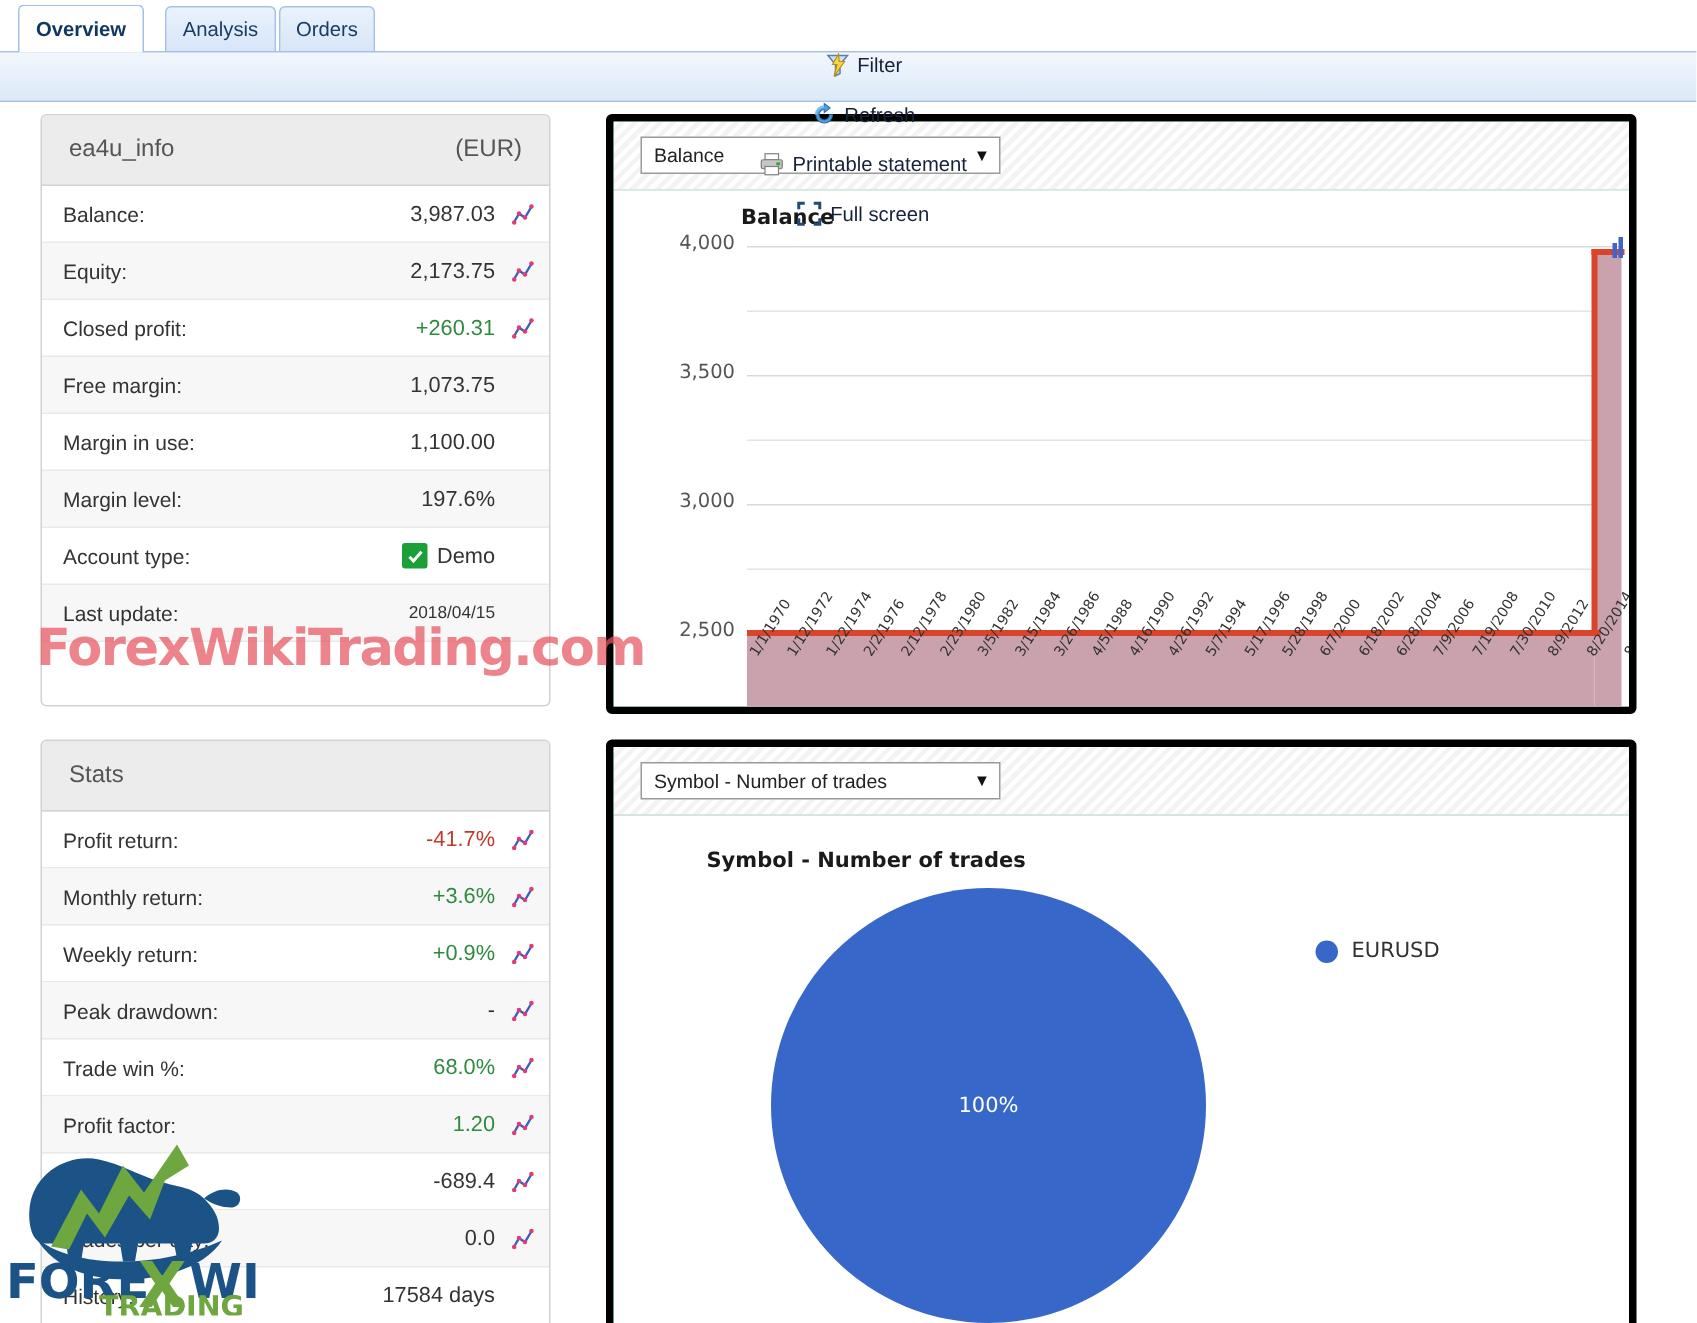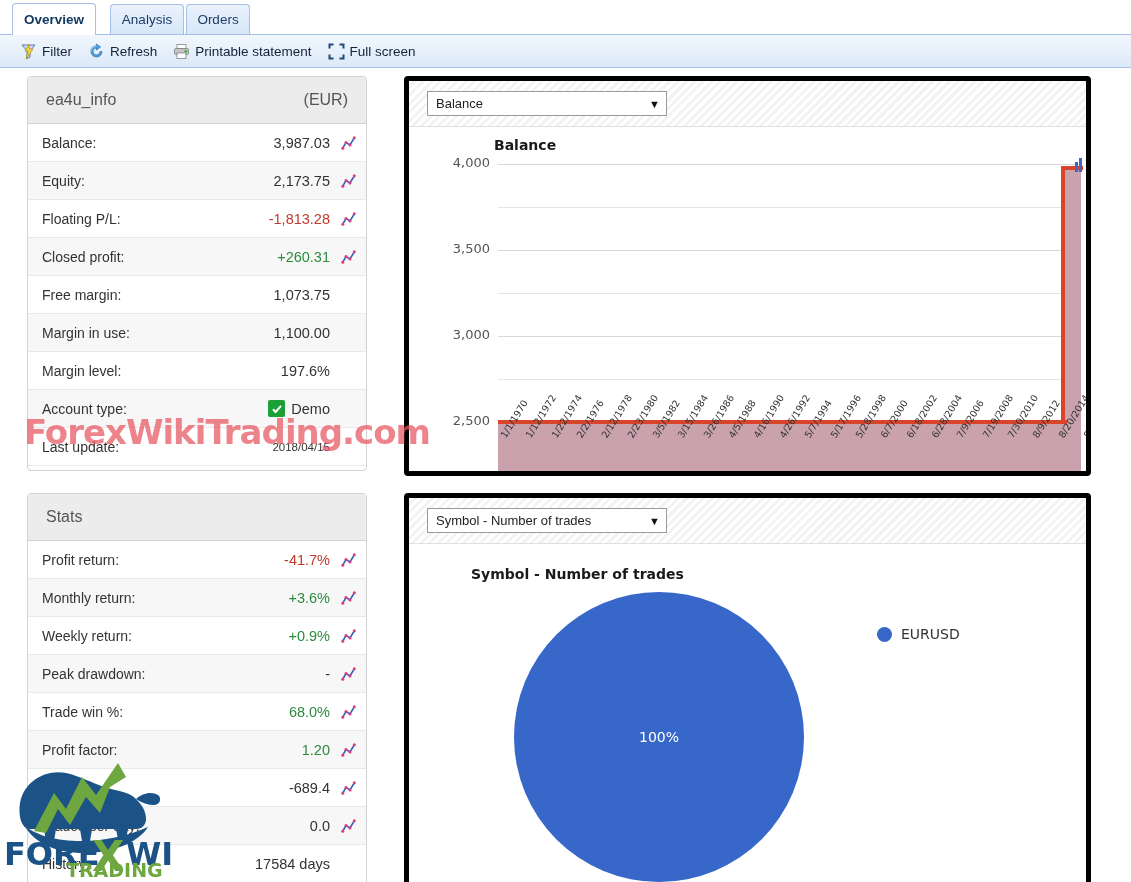--- a/index.html
+++ b/index.html
@@ -43,20 +43,21 @@
   
   #toolbar {
     position:absolute; left:0; top:34px; width:1131px; height:34px;
     background:linear-gradient(to bottom,#f2f7fd 0%,#dce9f8 100%);
     border-top:1px solid #a3c0e8;
     border-bottom:1px solid #a3c0e8;
     display:flex; align-items:center;
     padding-left:20px;
     gap:16px;
     z-index:1;
+    flex-direction:column;
   }
   .tool-btn {
     display:flex; align-items:center; gap:5px;
     font-size:13.5px; color:#14223a;
     cursor:pointer; white-space:nowrap;
   }
   .tool-ico { width:17px; height:17px; display:block; flex:0 0 auto; }
 
   
   #content {
@@ -242,33 +243,20 @@
               <circle cx="1.8" cy="12.3" r="1.5" fill="#e2397a"></circle>
               <circle cx="5" cy="6.4" r="1.5" fill="#e2397a"></circle>
               <circle cx="9" cy="9" r="1.5" fill="#e2397a"></circle>
               <circle cx="13.3" cy="1.7" r="1.5" fill="#e2397a"></circle>
             </svg>
           </span>
         </div>
         <div class="row">
           <span class="lbl">Equity:</span>
           <span class="val">2,173.75</span>
-          <span class="ico-cell">
-            <svg class="mini-chart-ico" viewBox="0 0 15 14">
-              <path d="M1.5 12.5 L5 6.5 L9 9 L13.5 1.5" fill="none" stroke="#3a5fbf" stroke-width="1.6"></path>
-              <circle cx="1.8" cy="12.3" r="1.5" fill="#e2397a"></circle>
-              <circle cx="5" cy="6.4" r="1.5" fill="#e2397a"></circle>
-              <circle cx="9" cy="9" r="1.5" fill="#e2397a"></circle>
-              <circle cx="13.3" cy="1.7" r="1.5" fill="#e2397a"></circle>
-            </svg>
-          </span>
-        </div>
-        <div class="row">
-          <span class="lbl">Floating P/L:</span>
-          <span class="val neg">-1,813.28</span>
           <span class="ico-cell">
             <svg class="mini-chart-ico" viewBox="0 0 15 14">
               <path d="M1.5 12.5 L5 6.5 L9 9 L13.5 1.5" fill="none" stroke="#3a5fbf" stroke-width="1.6"></path>
               <circle cx="1.8" cy="12.3" r="1.5" fill="#e2397a"></circle>
               <circle cx="5" cy="6.4" r="1.5" fill="#e2397a"></circle>
               <circle cx="9" cy="9" r="1.5" fill="#e2397a"></circle>
               <circle cx="13.3" cy="1.7" r="1.5" fill="#e2397a"></circle>
             </svg>
           </span>
         </div>

